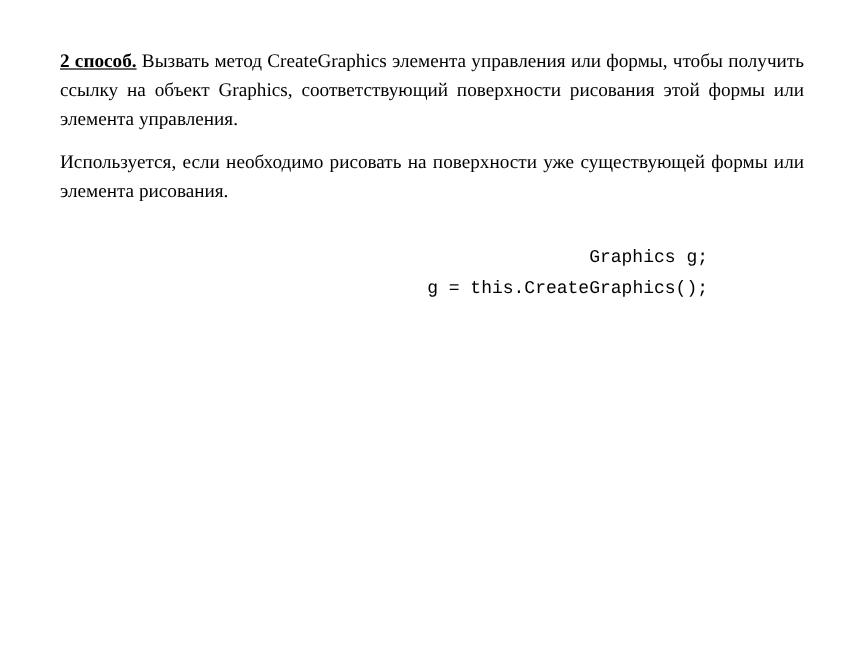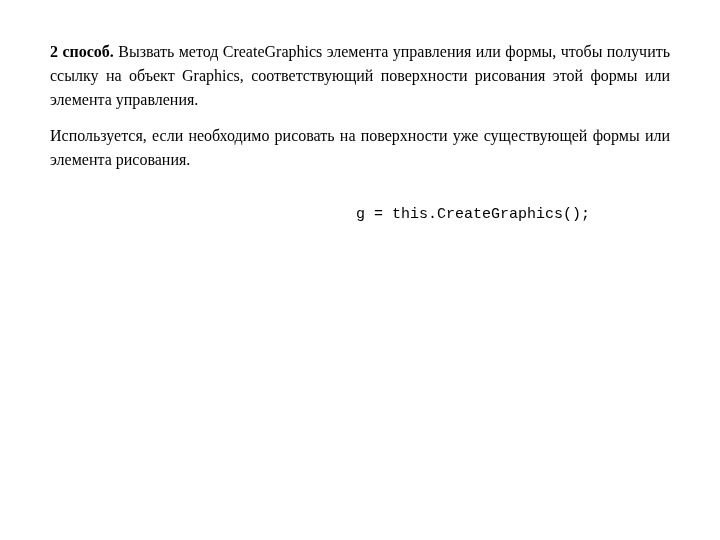--- a/index.html
+++ b/index.html
@@ -28,20 +28,21 @@
       gap: 0;
     }
 
     .paragraph-block {
       text-align: justify;
       margin-bottom: 12px;
     }
 
     .paragraph-block .bold {
       font-weight: bold;
+      text-decoration: underline;
     }
 
     .code-block {
       margin-top: 18px;
       font-family: 'Courier New', Courier, monospace;
       font-size: 15px;
       line-height: 1.7;
       text-align: right;
       padding-right: 80px;
     }
@@ -57,16 +58,17 @@
 
   <div class="paragraph-block">
     <span class="bold">2  способ.</span><span>  Вызвать  метод CreateGraphics элемента управления или формы, чтобы получить ссылку на объект Graphics,   соответствующий   поверхности рисования этой формы или элемента управления.</span>
   </div>
 
   <div class="paragraph-block">
     <span>Используется,  если  необходимо  рисовать  на поверхности  уже  существующей  формы  или элемента рисования.</span>
   </div>
 
   <div class="code-block">
+    <span class="code-line">Graphics g;</span>
     <span class="code-line">g = this.CreateGraphics();</span>
   </div>
 
 </div>
 
 </body></html>

